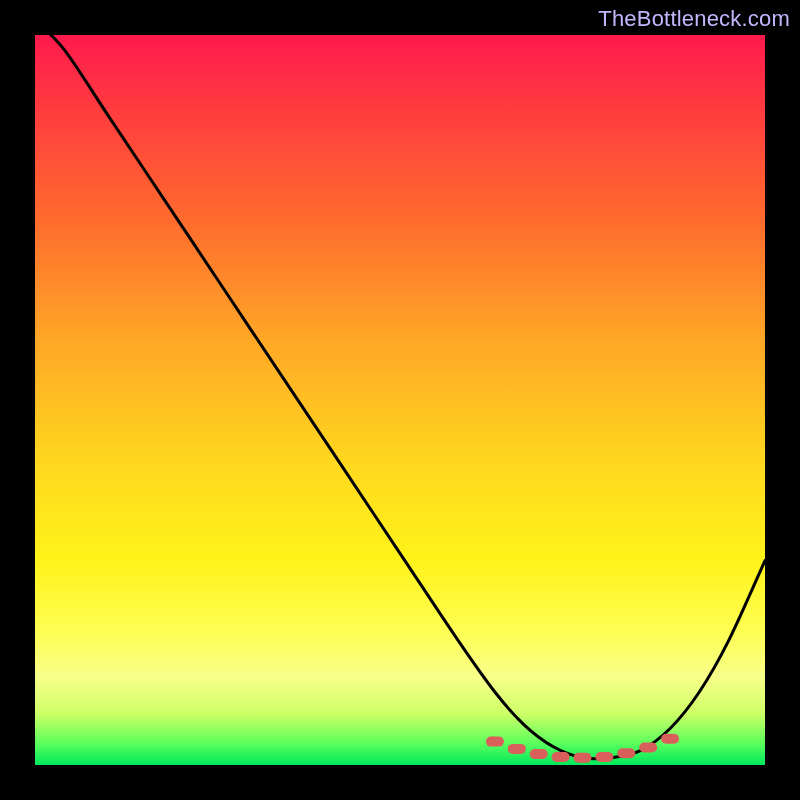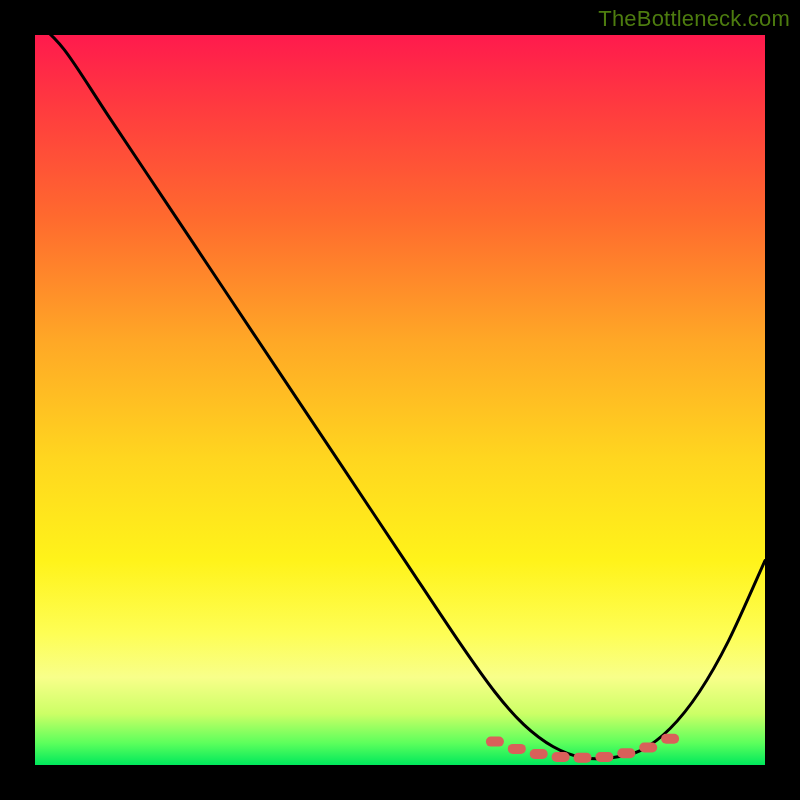--- a/index.html
+++ b/index.html
@@ -35,21 +35,21 @@
       #fefe55 82%,
       #f8ff8a 88%,
       #ccff66 93%,
       #5cff5c 97%,
       #00e85c 100%);
   }
   .watermark {
     position: absolute;
     top: 6px;
     right: 10px;
-    color: #4d7c0f;
+    color: #c4b5fd;
     font-size: 22px;
     font-weight: 500;
     letter-spacing: 0.2px;
     user-select: none;
   }
   svg.curve {
     position: absolute;
     left: 0;
     top: 0;
     width: 730px;

